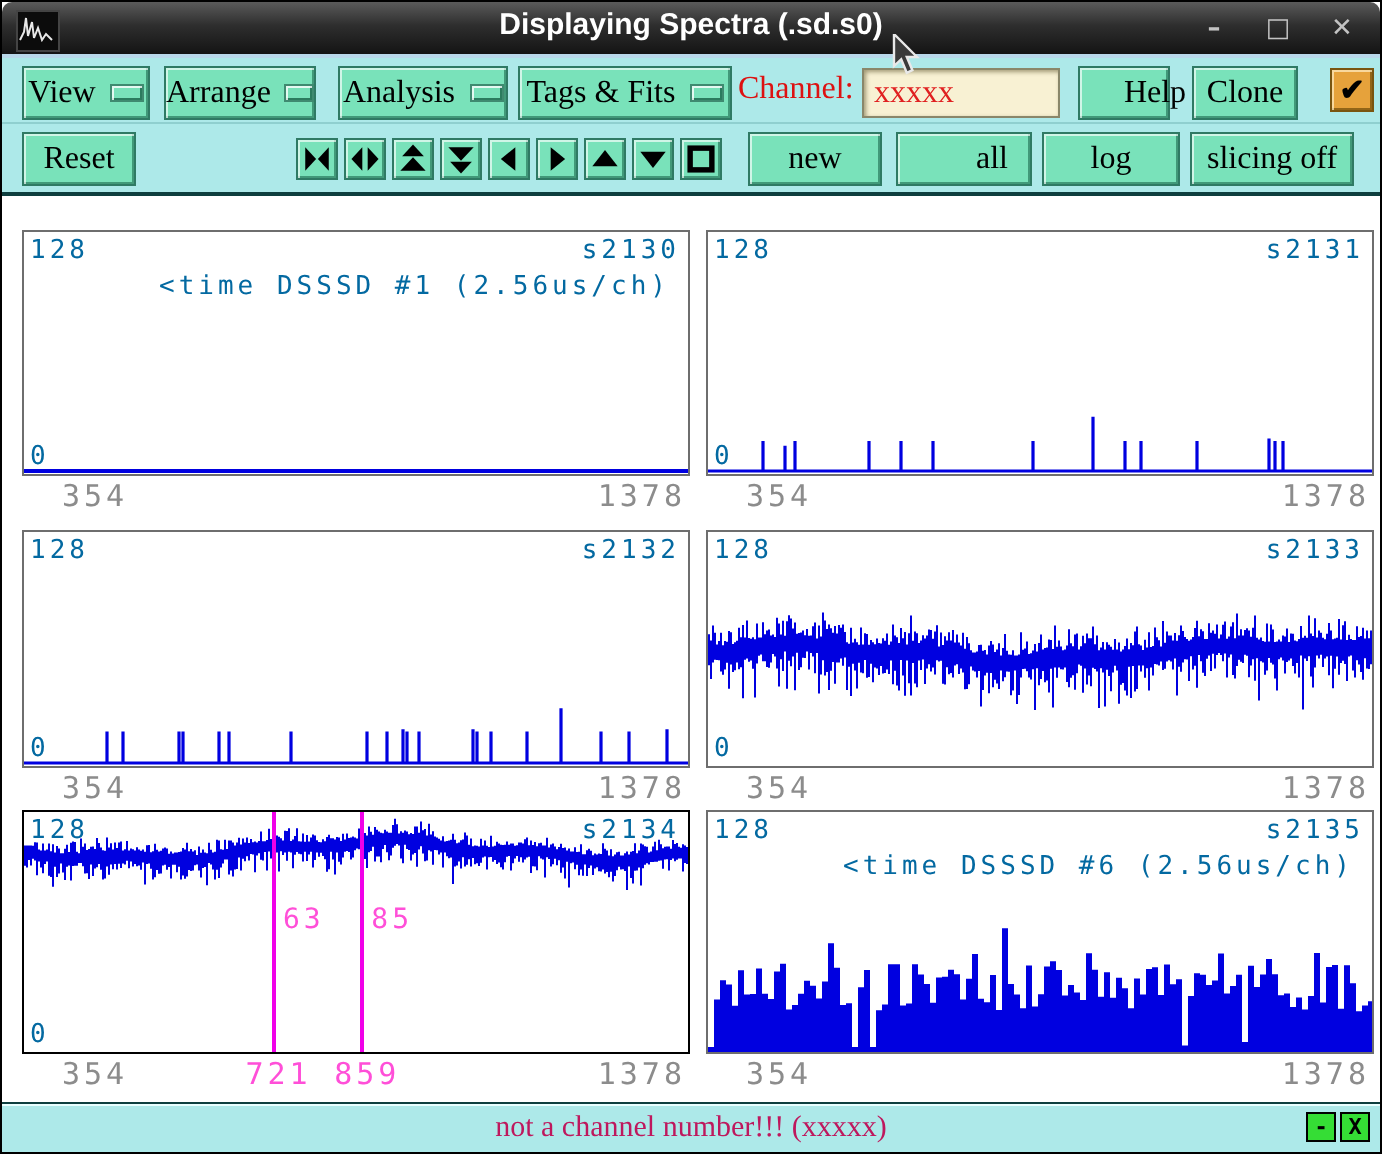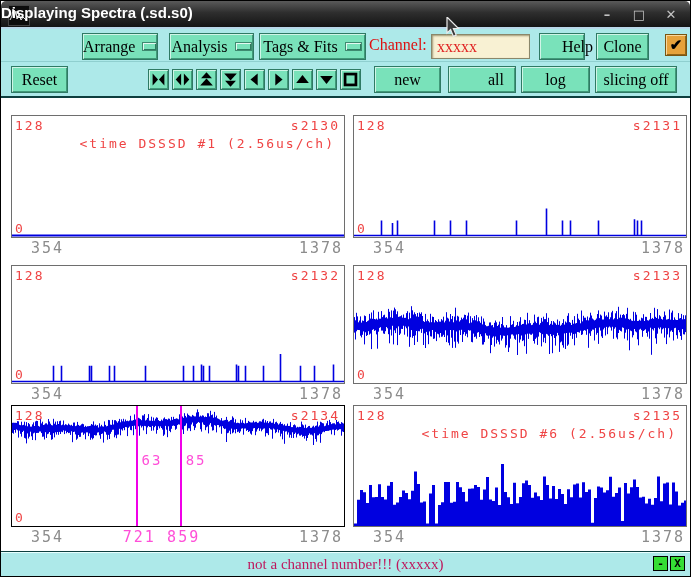--- a/index.html
+++ b/index.html
@@ -11,21 +11,21 @@
   
   .titlebar{
     position:absolute;left:0;top:0;width:100%;height:28px;
     background:linear-gradient(#5a5a5a 0%, #2e2e2e 45%, #141414 100%);
     border-radius:5px 5px 0 0;
     border-bottom:2px solid #b9d8ea;
     box-sizing:border-box;
   }
   .title-icon{position:absolute;left:7px;top:4px;width:20px;height:19px;background:#0c0c0c;border:1px solid #444;}
   .title-text{
-    position:absolute;left:0;right:0;top:3px;text-align:left;
+    position:absolute;left:0;right:0;top:3px;text-align:center;
     color:#fff;font-family:"Liberation Sans",sans-serif;font-weight:bold;font-size:15px;
   }
   .win-controls{position:absolute;right:10px;top:0;height:26px;display:flex;gap:14px;align-items:center;}
   .win-btn{color:#c3c3c3;font-family:"DejaVu Sans",sans-serif;font-size:13px;font-weight:bold;width:18px;text-align:center;cursor:default;}
   
   .menubar,.toolbar{position:absolute;left:0;width:100%;background:#ade9e9;box-sizing:border-box;}
   .menubar{top:28px;height:33px;border-bottom:1px solid #8fcfcf;}
   .toolbar{top:61px;height:36px;border-bottom:2px solid #0e3f3f;}
   .btn{
     position:absolute;top:4px;height:27px;background:#79e2ba;
@@ -57,21 +57,21 @@
   .icon-btn{position:absolute;top:7px;width:21px;height:21px;padding:0;}
   .icon-btn svg{display:block;}
   
   .main{position:absolute;left:0;top:97px;width:100%;height:453px;background:#fff;}
   .panel{
     position:absolute;border:1px solid #6e6e6e;box-sizing:border-box;background:#fff;
   }
   .panel.active{border:1px solid #000;}
   .panel .lab{
     position:absolute;font-family:"DejaVu Sans Mono",monospace;font-size:13px;
-    color:#ef4444;letter-spacing:2px;line-height:1;z-index:1;
+    color:#0369a1;letter-spacing:2px;line-height:1;z-index:1;
   }
   .panel .ymax{left:3px;top:3px;}
   .panel .pid{right:4px;top:3px;}
   .panel .subtitle{right:9px;top:21px;}
   .panel .ymin{left:3px;bottom:2px;}
   .panel svg.plot{position:absolute;left:0;top:0;z-index:2;}
   .marker-line{position:absolute;top:0;bottom:0;width:2px;background:#f000e8;z-index:3;}
   .marker-count{
     position:absolute;z-index:3;font-family:"DejaVu Sans Mono",monospace;
     font-size:14px;color:#ff4fd8;letter-spacing:2px;
@@ -113,20 +113,24 @@
     </span>
     <span class="title-text">Displaying Spectra (.sd.s0)</span>
     <span class="win-controls" id="win-controls">
         <span class="win-btn">–</span>
         <span class="win-btn">□</span>
         <span class="win-btn">✕</span>
       </span>
   </div>
 
   <div class="menubar">
+    <div class="btn" style="left:10px;width:64px;">
+        <span>View</span>
+        <span class="menu-indicator"></span>
+      </div>
     <div class="btn" style="left:81px;width:76px;">
         <span>Arrange</span>
         <span class="menu-indicator"></span>
       </div>
     <div class="btn" style="left:168px;width:85px;">
         <span>Analysis</span>
         <span class="menu-indicator"></span>
       </div>
     <div class="btn" style="left:258px;width:107px;">
         <span>Tags &amp; Fits</span>

